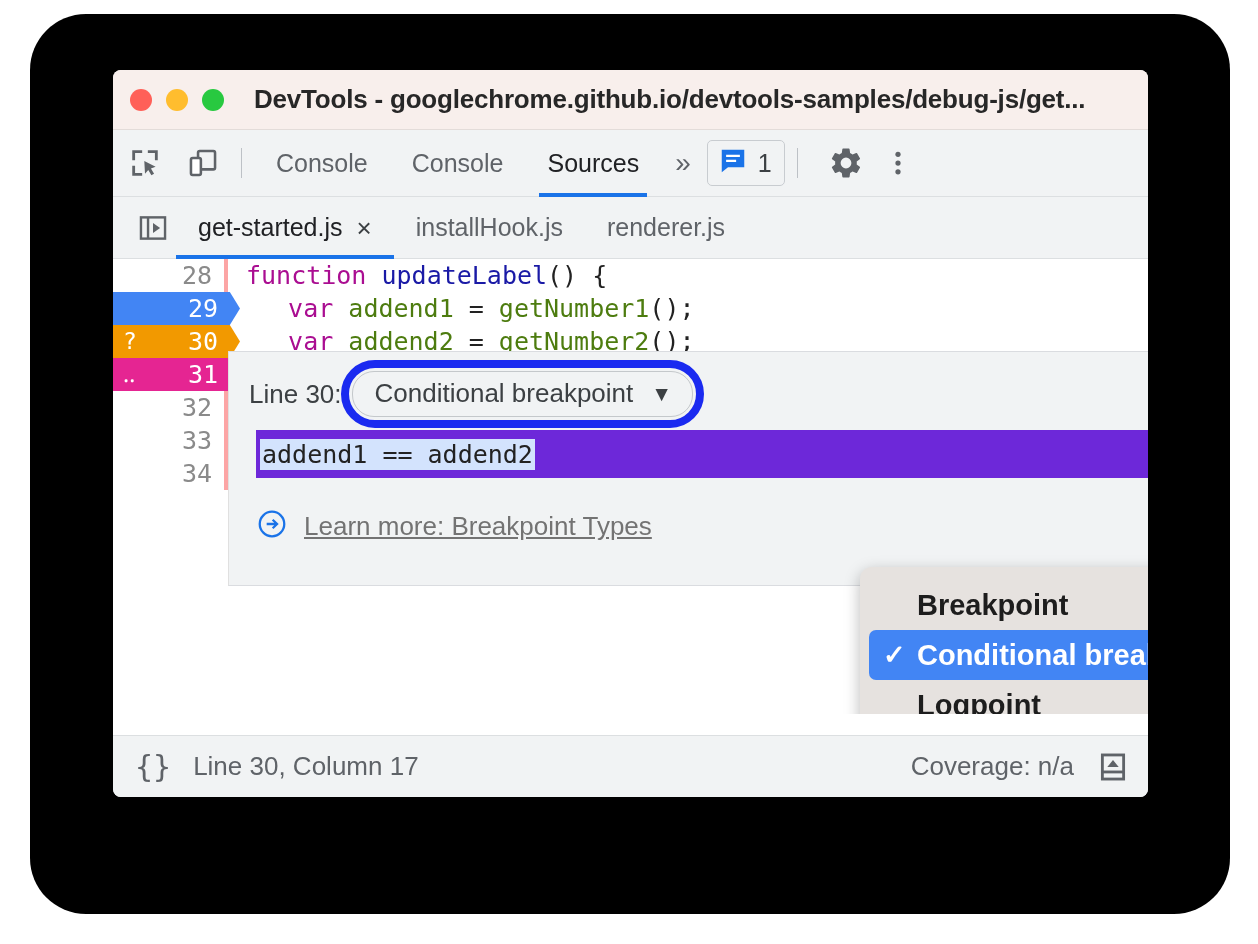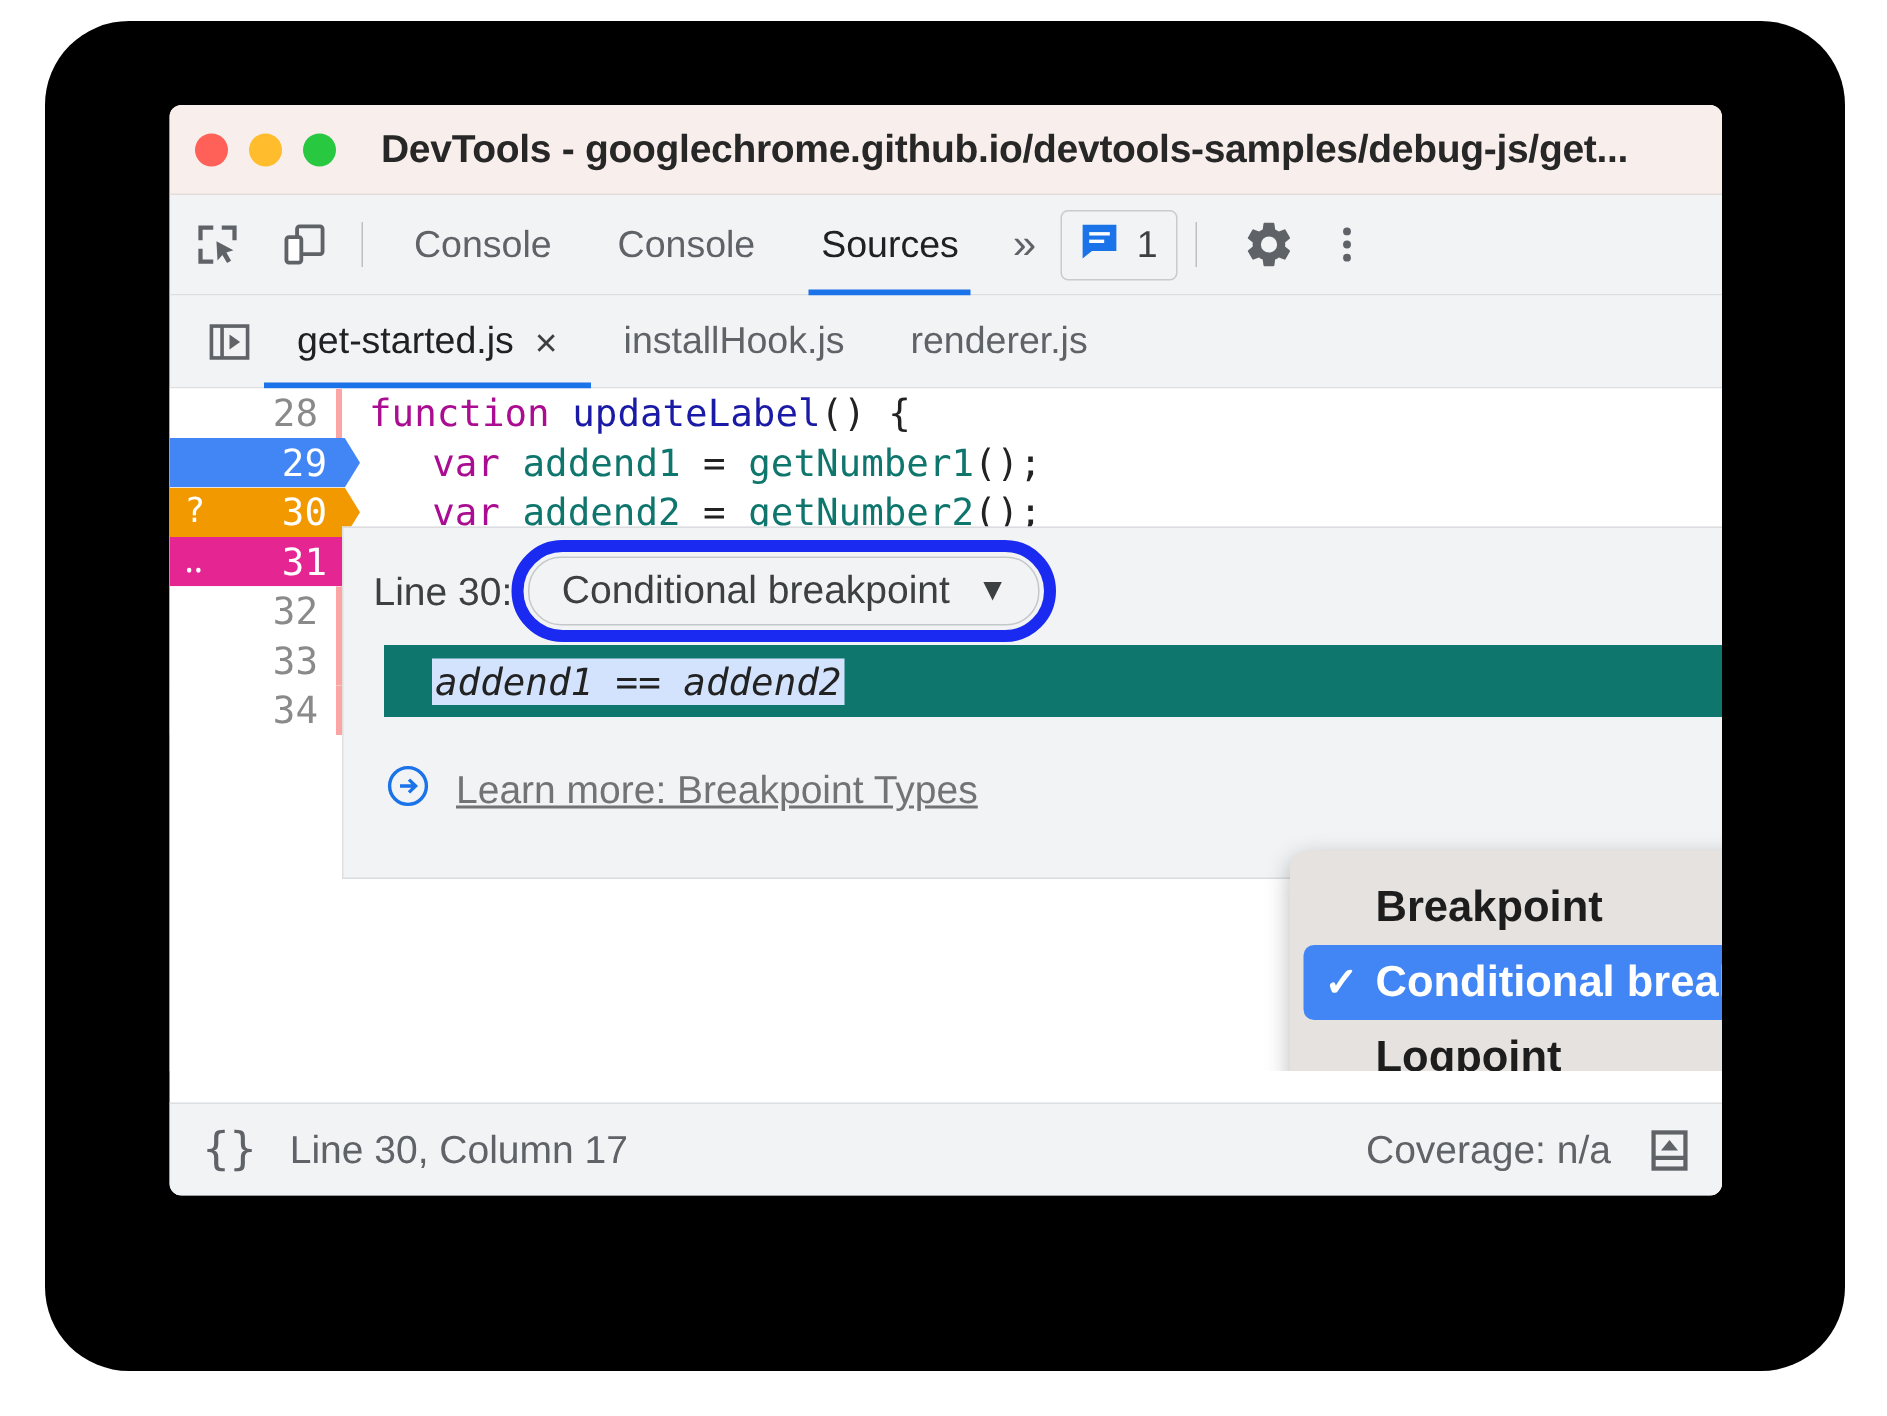--- a/index.html
+++ b/index.html
@@ -138,21 +138,21 @@
   .gutter.bp.orange { background:#f29900; }
   .gutter.bp.pink   { background:#e52592; }
   .gutter .mark {
     position:absolute; left: 10px; top:0; height:33px; line-height:33px;
     font-size: 23px; color:#fff;
   }
   .code-text { padding-left: 18px; }
 
   
   .kw   { color:#aa0d91; }
-  .id   { color:#0f766e; }
+  .id   { color:#4d7c0f; }
   .fn   { color:#1a1aa6; }
   .pl   { color:#222; }
   .str  { color:#c41a16; }
 
   
   #bp-editor {
     position:absolute;
     left: 115px; top: 92px;
     width: 1035px; height: 235px;
     background: #f1f3f4;
@@ -174,24 +174,23 @@
   }
   #bp-select {
     display:flex; align-items:center; gap:18px;
     background:#f1f3f4; border:1px solid #c4c8cb; border-radius: 22px;
     padding: 6px 20px 7px 22px;
     font-family:"Liberation Sans", sans-serif; font-size:26px; color:#3c4043;
     white-space: nowrap;
   }
   #bp-select .caret { font-size:21px; color:#3c4043; }
   #bp-cond-row {
-    background:#0f766e; margin: 8px 20px 0 27px;
+    background:#6d28d9; margin: 8px 20px 0 27px;
     height: 48px; display:flex; align-items:center;
-    padding-left: 32px;
-    font-style: italic;
+    padding-left: 4px;
   }
   #bp-cond {
     font-family:"DejaVu Sans Mono", monospace; font-size:25px; color:#222;
     background:#d3e3fd; padding: 1px 2px;
   }
   #bp-learn {
     display:flex; align-items:center; gap: 16px;
     margin: 30px 0 0 27px;
   }
   #bp-learn a {

